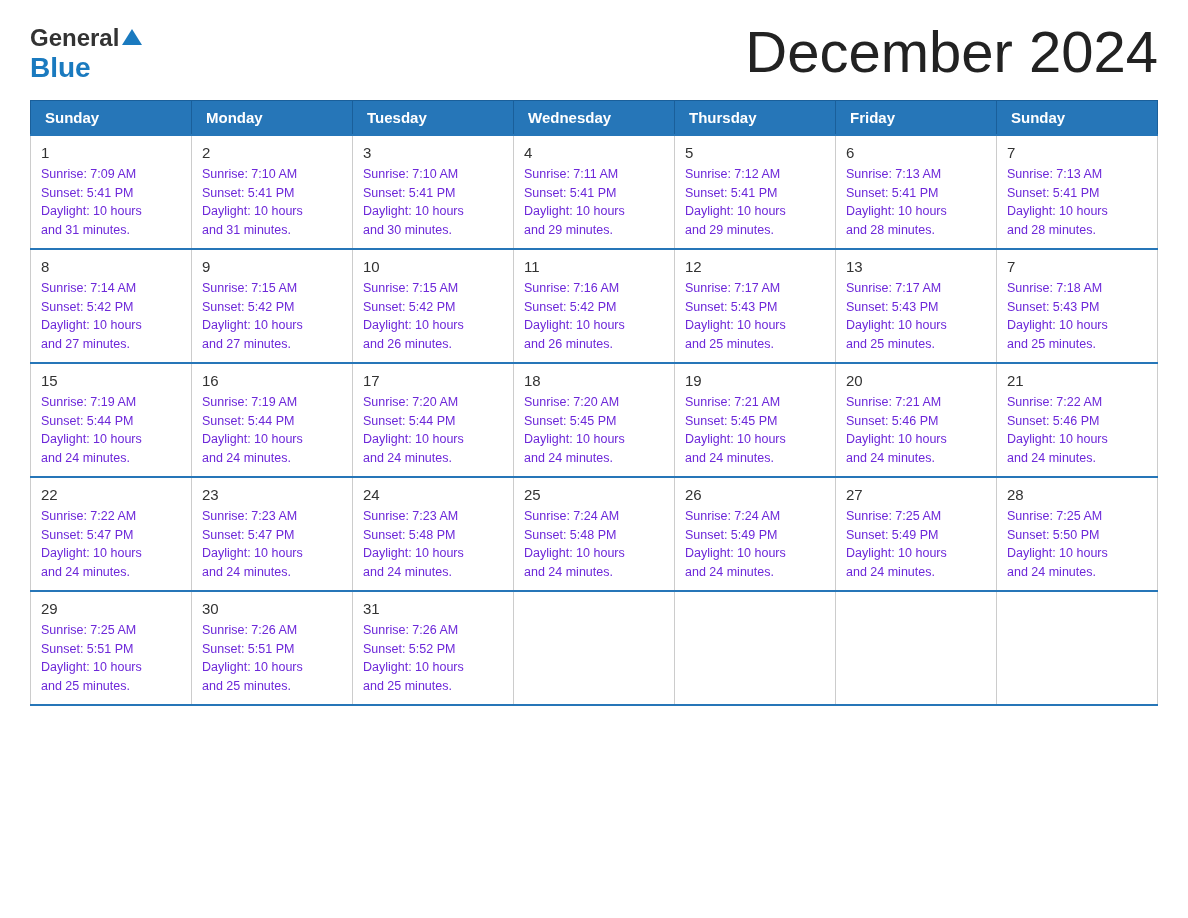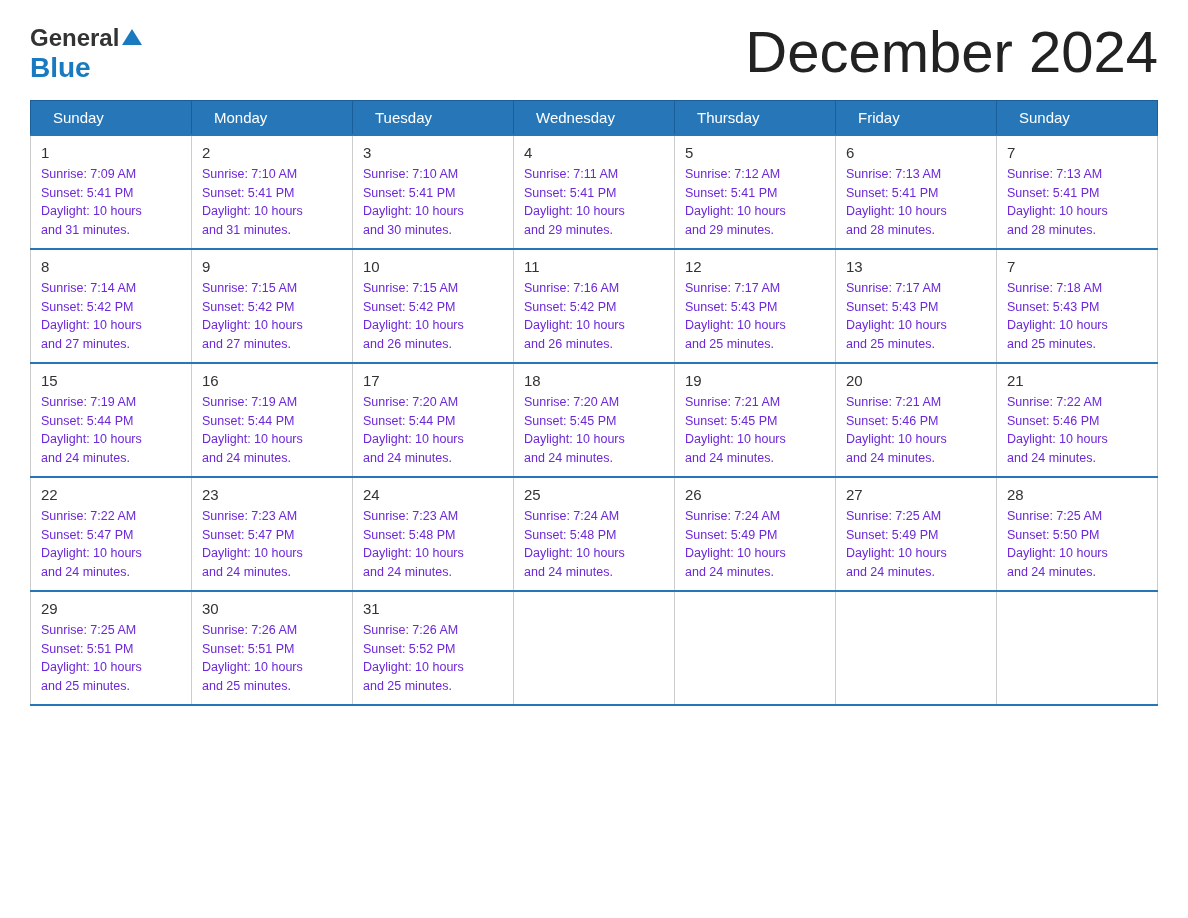--- a/index.html
+++ b/index.html
@@ -32,22 +32,22 @@
     }
     .calendar {
       width: 100%;
       border-collapse: collapse;
       border: 1px solid #aaa;
     }
     .calendar th {
       background-color: #2676b8;
       color: #fff;
       font-size: 15px;
-      font-weight: normal;
-      padding: 8px 22px;
+      font-weight: bold;
+      padding: 8px 14px;
       text-align: left;
       border: 1px solid #1a5f9a;
     }
     .calendar td {
       vertical-align: top;
       padding: 8px 10px;
       border: 1px solid #ccc;
       font-size: 13px;
       color: #333;
       width: 14.28%;

